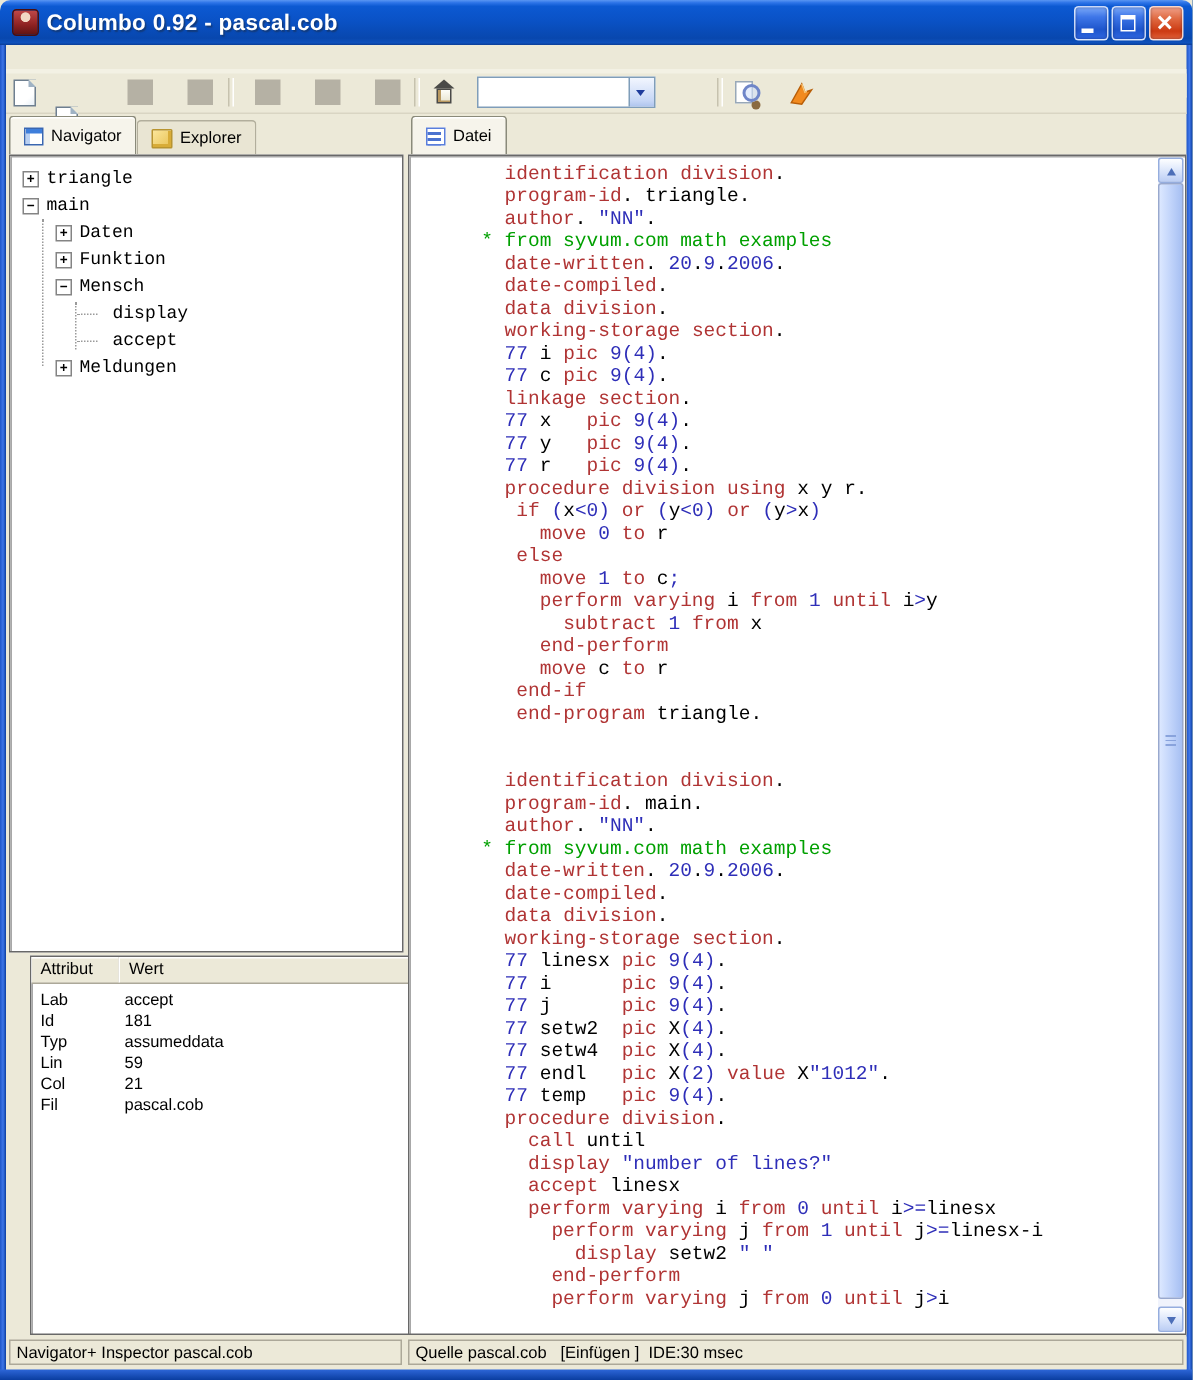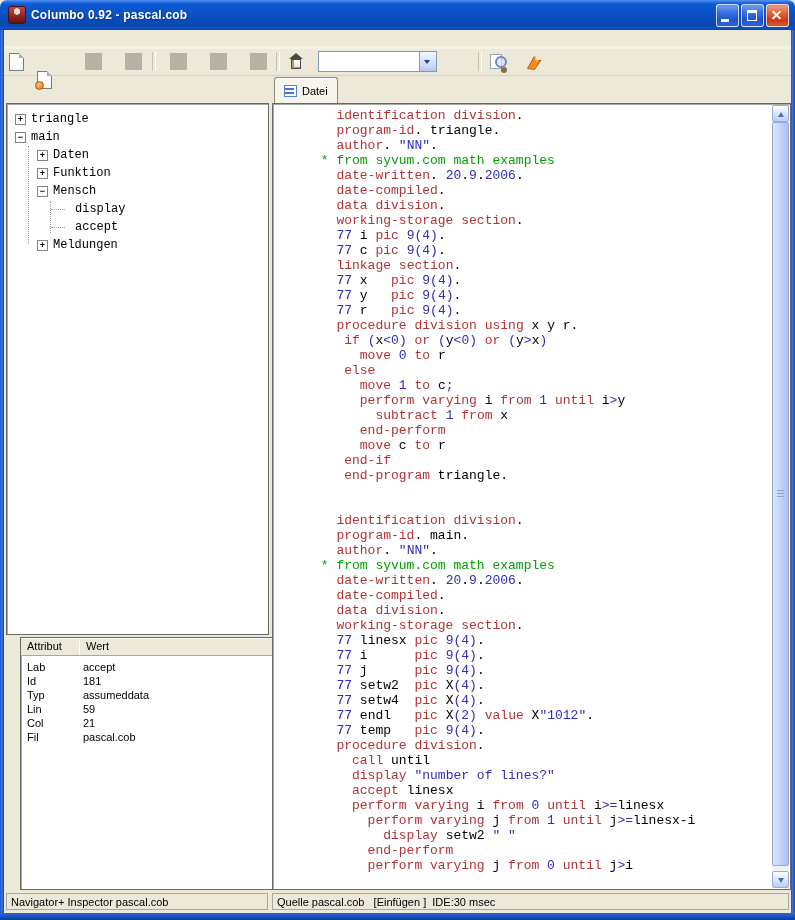--- a/index.html
+++ b/index.html
@@ -6,21 +6,21 @@
   .screen{position:relative;width:795px;height:920px;font-family:"Liberation Sans",sans-serif;
           font-size:11px;color:#000;background:#ECE9D8;}
   
   .titlebar{position:absolute;left:0;top:0;width:795px;height:30px;
     border-radius:7px 7px 0 0;
     background:linear-gradient(180deg,#5A96F2 0%,#2D74E8 6%,#0C59D2 14%,#0A52C6 45%,#0847AE 85%,#0E51BC 95%,#0A3D96 100%);
     display:flex;align-items:center;}
   .app-icon{width:16px;height:16px;margin:0 5px 0 8px;border-radius:3px;border:1px solid #4A0E0E;
     background:radial-gradient(circle at 50% 28%, #F2D8C4 0 3px, rgba(0,0,0,0) 3.5px),
                linear-gradient(180deg,#C04848 0%,#8E2222 60%,#5F1414 100%);}
-  .title-text{color:#fff;font-weight:bold;font-size:12px;text-shadow:1px 1px 1px #123A7A;letter-spacing:.2px;}
+  .title-text{color:#fff;font-weight:bold;font-size:15px;text-shadow:1px 1px 1px #123A7A;letter-spacing:.2px;}
   .tb-buttons{position:absolute;right:6px;top:4px;display:flex;gap:2px;}
   .tb-btn{width:21px;height:21px;border-radius:3px;border:1px solid rgba(255,255,255,.75);position:relative;
     background:linear-gradient(180deg,#7AA8F8 0%,#3E76E8 30%,#1E55CC 70%,#2E66E0 100%);box-shadow:inset 0 0 2px rgba(0,0,40,.4);}
   .tb-btn.close{background:linear-gradient(180deg,#F0A088 0%,#E06A42 35%,#CC3A12 75%,#E06038 100%);}
   .tb-btn.min::before{content:"";position:absolute;left:4px;bottom:4px;width:8px;height:3px;background:#fff;}
   .tb-btn.max::before{content:"";position:absolute;left:5px;top:5px;width:8px;height:7px;
     border:1px solid #fff;border-top:3px solid #fff;}
   .tb-btn.close::before,.tb-btn.close::after{content:"";position:absolute;left:4px;top:9px;width:11px;height:2px;background:#fff;}
   .tb-btn.close::before{transform:rotate(45deg);} .tb-btn.close::after{transform:rotate(-45deg);}
   .border-l,.border-r{position:absolute;top:30px;bottom:0;width:4px;
@@ -160,20 +160,30 @@
     <div class="search-icon" style="left:486px"></div>
     <div class="hand-icon" style="left:521px">
       <svg width="18" height="18" viewBox="0 0 18 18">
         <path d="M2.5 15.5 L9.5 3 L11.5 8.5 L16 7 L9.5 16.5 Z" fill="#F28A1E" stroke="#B85E08" stroke-width="1"></path>
         <path d="M9.5 3 L11.5 8.5 L13 8" fill="none" stroke="#FBC473" stroke-width="1"></path>
       </svg>
     </div>
   </div>
 
   <div class="tabrow">
+    <div class="tabbar left">
+        <div class="tab active">
+          <span class="tabicon navigator-panel-icon"></span>
+          <span class="tab-label">Navigator</span>
+        </div>
+        <div class="tab">
+          <span class="tabicon explorer-panel-icon"></span>
+          <span class="tab-label">Explorer</span>
+        </div>
+      </div>
     <div class="tabbar right">
         <div class="tab active">
           <span class="tabicon source-list-icon"></span>
           <span class="tab-label">Datei</span>
         </div>
       </div>
   </div>
 
   <div class="panel tree-panel">
     <div class="tree">

